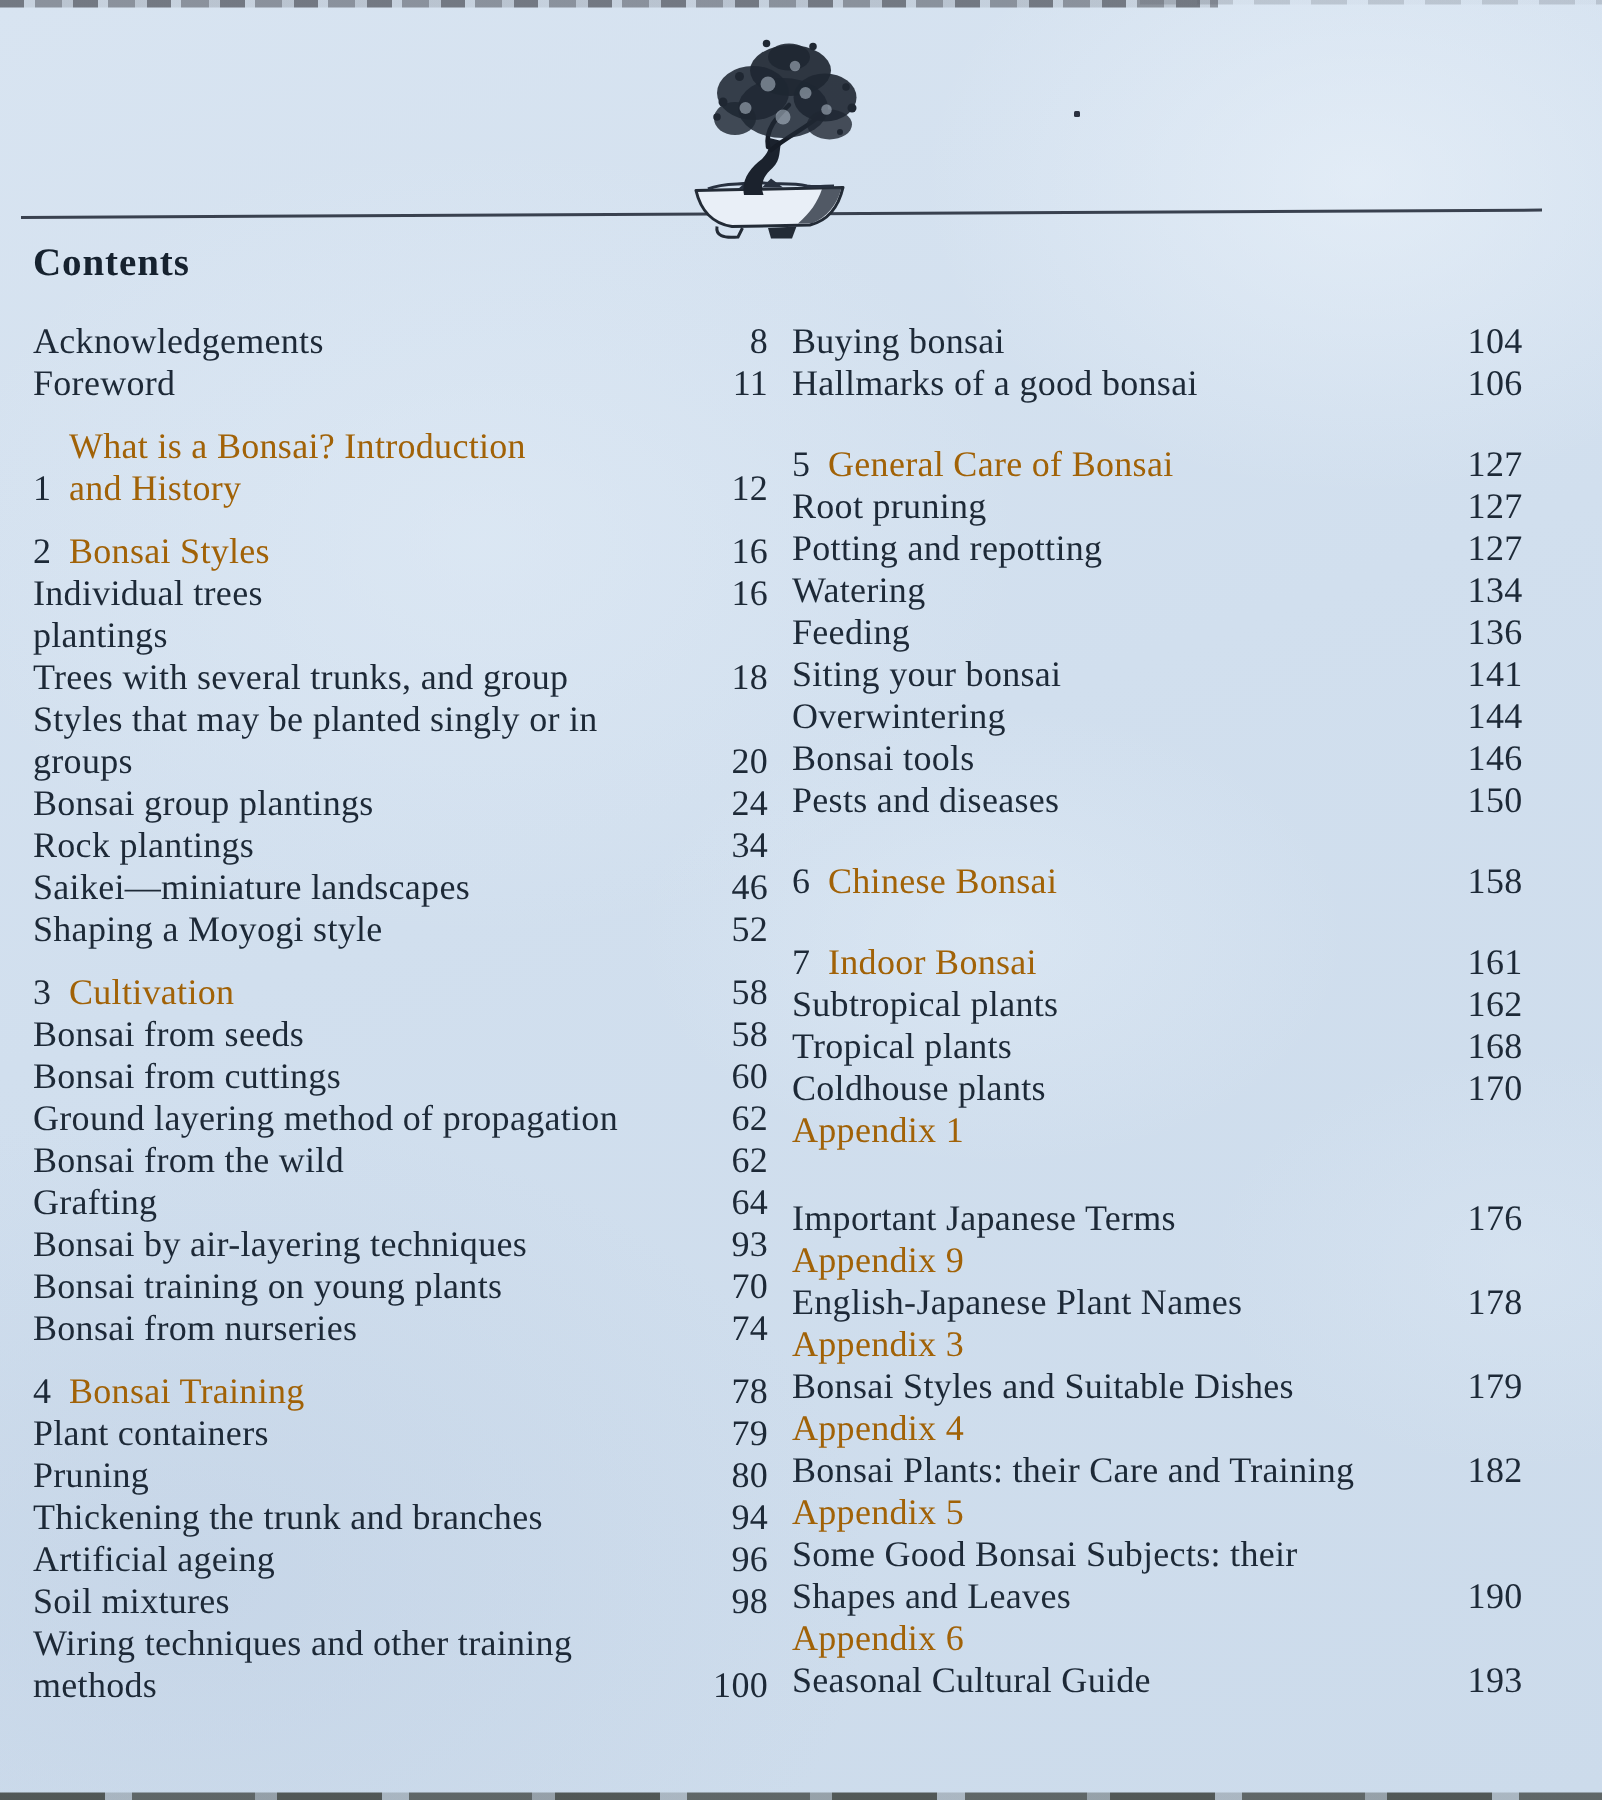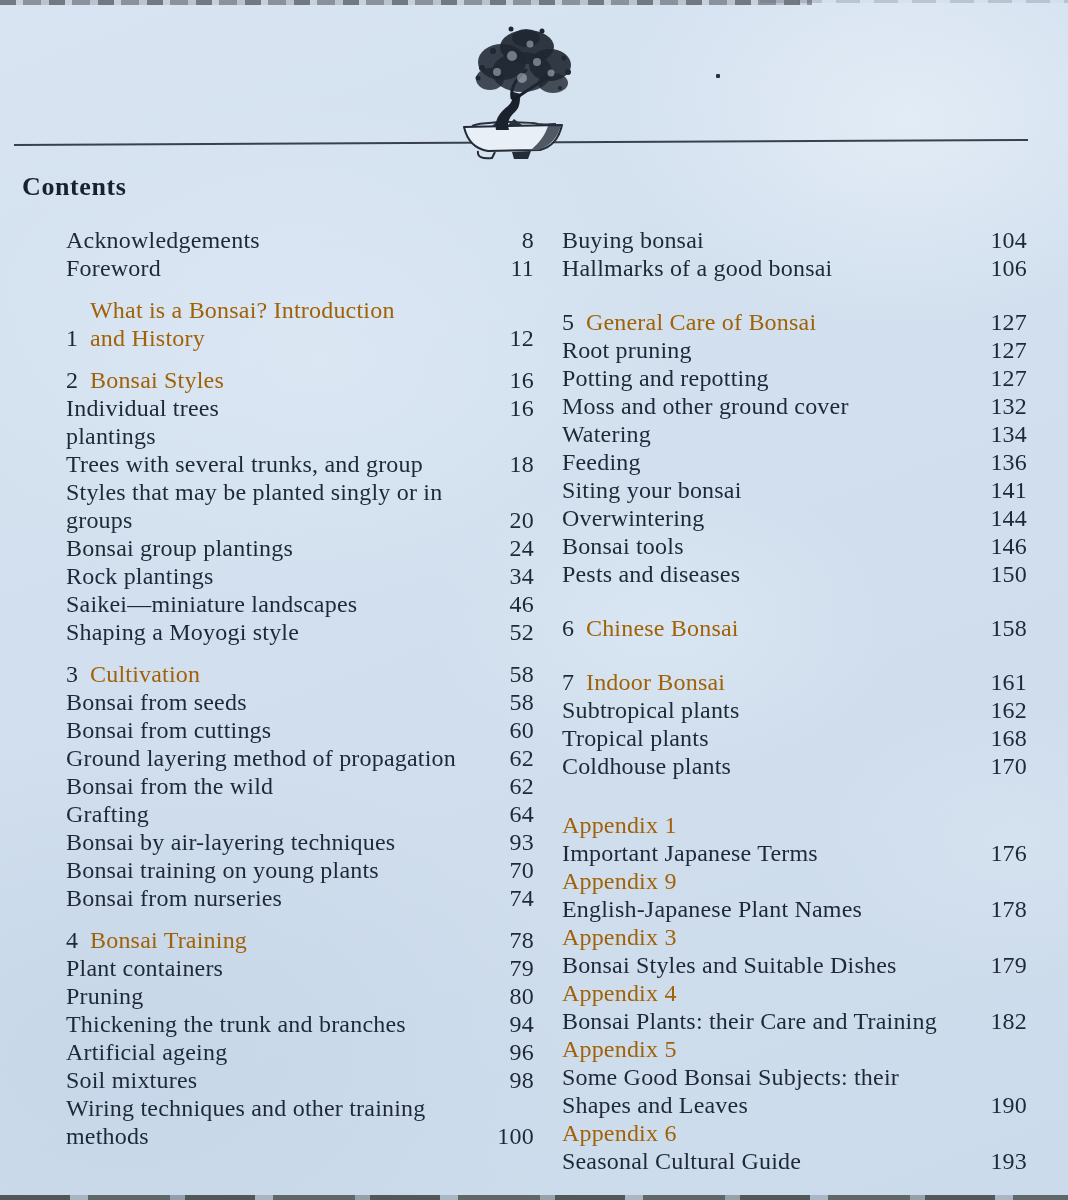--- a/index.html
+++ b/index.html
@@ -37,26 +37,26 @@
   }
   .fleck{
     position:absolute;left:716px;top:74px;width:4px;height:4px;z-index:4;
     background:#2b3140;border-radius:1px;
   }
   .rule{
     position:absolute;left:14px;top:144px;width:1014px;height:2px;z-index:1;
     background:#39414f;transform-origin:left center;transform:rotate(-0.28deg);
   }
   .tree{position:absolute;left:452px;top:18px;z-index:2;}
-  .content{position:absolute;left:22px;top:172px;width:1005px;z-index:3;}
+  .content{position:absolute;left:22px;top:160px;width:1005px;z-index:3;}
   .heading{
     font-size:26px;font-weight:bold;letter-spacing:.6px;
     line-height:30px;margin:0 0 24px 0;color:#16222f;
   }
-  .cols{display:flex;gap:28px;margin-left:44px;}
+  .cols{display:flex;gap:16px;}
   .col{display:flex;flex-direction:column;}
   .col-left{width:490px;}
   .col-right{width:487px;}
   .row{display:flex;align-items:flex-end;font-size:24px;line-height:28px;letter-spacing:.2px;}
   .row .num{flex:none;width:24px;}
   .row .title{flex:1;min-width:0;}
   .row .page{flex:none;min-width:48px;text-align:right;}
   .row.chapter .title,.row.applabel .title{font-weight:normal;color:#a16207;}
   .col-left .row.chapter{margin-top:14px;}
   .col-right .row.chapter{margin-top:26px;}
@@ -314,26 +314,20 @@
           <span class="page">127</span>
         </div>
         <div class="row entry">
           <div class="title">
             <div class="tline">Potting and repotting</div>
           </div>
           <span class="page">127</span>
         </div>
         <div class="row entry">
           <div class="title">
-            <div class="tline">Moss and other ground cover</div>
-          </div>
-          <span class="page">132</span>
-        </div>
-        <div class="row entry">
-          <div class="title">
             <div class="tline">Watering</div>
           </div>
           <span class="page">134</span>
         </div>
         <div class="row entry">
           <div class="title">
             <div class="tline">Feeding</div>
           </div>
           <span class="page">136</span>
         </div>

